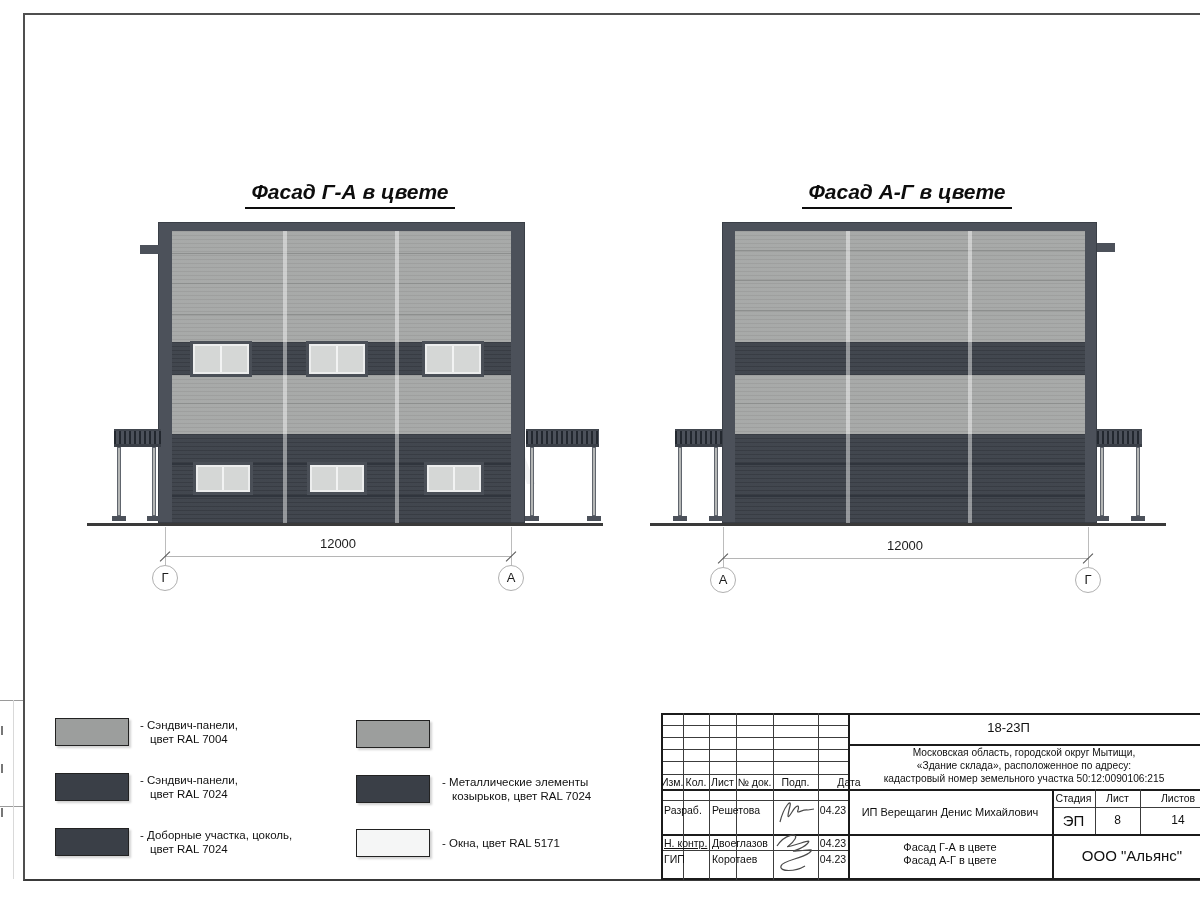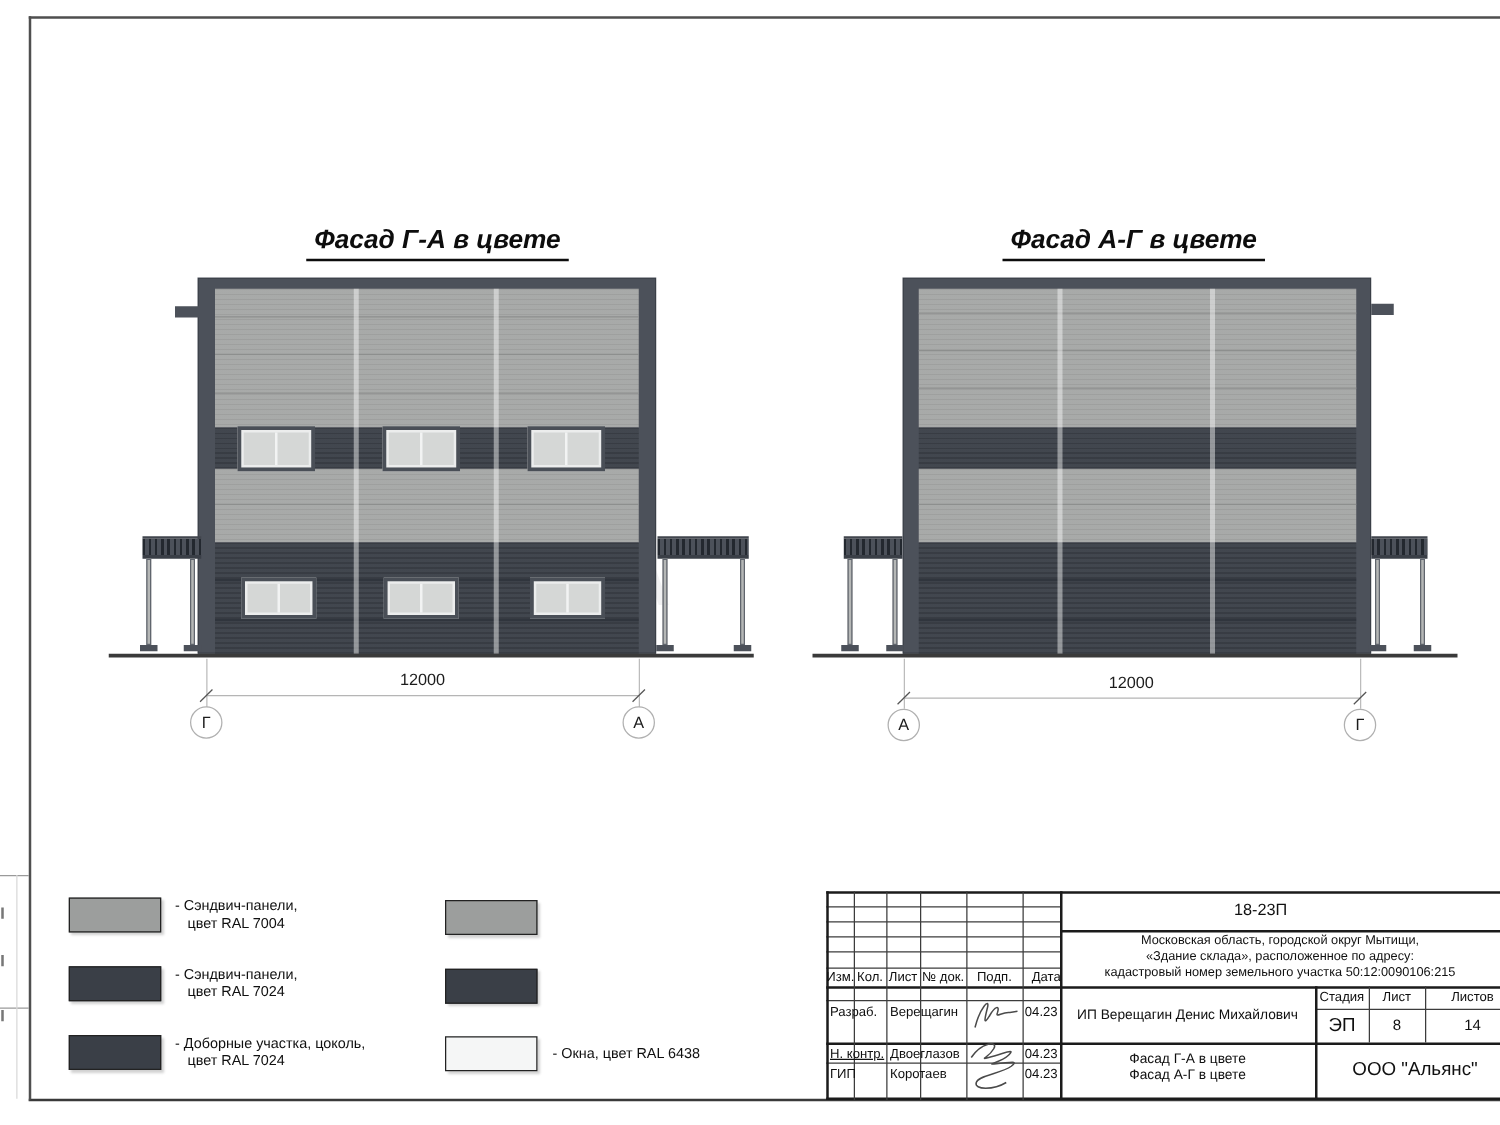--- a/index.html
+++ b/index.html
@@ -161,22 +161,23 @@
     <div class="axis-circle" style="position: absolute; left: 710px; top: 567px; width: 26px; height: 26px;">А</div>
     <div class="axis-circle" style="position: absolute; left: 1075px; top: 567px; width: 26px; height: 26px;">Г</div>
     <div class="swatch" style="position: absolute; left: 55px; top: 718px; width: 74px; height: 28px; background: rgb(156, 158, 157);"></div>
     <div class="legend-label" style="position: absolute; left: 140px; top: 718px; width: 230px; height: auto;"><span>- Сэндвич-панели,</span><span class="l2">цвет RAL 7004</span></div>
     <div class="swatch" style="position: absolute; left: 55px; top: 773px; width: 74px; height: 28px; background: rgb(58, 63, 71);"></div>
     <div class="legend-label" style="position: absolute; left: 140px; top: 773px; width: 230px; height: auto;"><span>- Сэндвич-панели,</span><span class="l2">цвет RAL 7024</span></div>
     <div class="swatch" style="position: absolute; left: 55px; top: 828px; width: 74px; height: 28px; background: rgb(58, 63, 71);"></div>
     <div class="legend-label" style="position: absolute; left: 140px; top: 828px; width: 230px; height: auto;"><span>- Доборные участка, цоколь,</span><span class="l2">цвет RAL 7024</span></div>
     <div class="swatch" style="position: absolute; left: 356px; top: 720px; width: 74px; height: 28px; background: rgb(156, 158, 157);"></div>
     <div class="swatch" style="position: absolute; left: 356px; top: 775px; width: 74px; height: 28px; background: rgb(58, 63, 71);"></div>
+    <div class="legend-label" style="position: absolute; left: 442px; top: 775px; width: 230px; height: auto;"><span>- Металлические элементы</span><span class="l2">козырьков, цвет RAL 7024</span></div>
     <div class="swatch" style="position: absolute; left: 356px; top: 829px; width: 74px; height: 28px; background: rgb(245, 246, 246);"></div>
-    <div class="legend-label" style="position: absolute; left: 442px; top: 836px; width: 230px; height: auto;"><span>- Окна, цвет RAL 6438</span></div>
+    <div class="legend-label" style="position: absolute; left: 442px; top: 836px; width: 230px; height: auto;"><span>- Окна, цвет RAL 5171</span></div>
     <div style="position: absolute; left: 661px; top: 713px; width: 562px; height: 2px; background: rgb(27, 27, 27);"></div>
     <div style="position: absolute; left: 661px; top: 789px; width: 562px; height: 2px; background: rgb(27, 27, 27);"></div>
     <div style="position: absolute; left: 661px; top: 834px; width: 562px; height: 2px; background: rgb(27, 27, 27);"></div>
     <div style="position: absolute; left: 848px; top: 744px; width: 375px; height: 2px; background: rgb(27, 27, 27);"></div>
     <div style="position: absolute; left: 661px; top: 878px; width: 562px; height: 2px; background: rgb(27, 27, 27);"></div>
     <div style="position: absolute; left: 661px; top: 725px; width: 187px; height: 1px; background: rgb(60, 60, 60);"></div>
     <div style="position: absolute; left: 661px; top: 737px; width: 187px; height: 1px; background: rgb(60, 60, 60);"></div>
     <div style="position: absolute; left: 661px; top: 749px; width: 187px; height: 1px; background: rgb(60, 60, 60);"></div>
     <div style="position: absolute; left: 661px; top: 761px; width: 187px; height: 1px; background: rgb(60, 60, 60);"></div>
     <div style="position: absolute; left: 661px; top: 774px; width: 187px; height: 1px; background: rgb(60, 60, 60);"></div>
@@ -195,32 +196,32 @@
     <div style="position: absolute; left: 1140px; top: 789px; width: 1px; height: 45px; background: rgb(60, 60, 60);"></div>
   </div>
 
 <div id="titleblock">
 
   <div class="tb-text" style="left:661px;top:776px;width:22px;">Изм.</div>
   <div class="tb-text" style="left:683px;top:776px;width:26px;">Кол.</div>
   <div class="tb-text" style="left:709px;top:776px;width:27px;">Лист</div>
   <div class="tb-text" style="left:736px;top:776px;width:37px;">№ док.</div>
   <div class="tb-text" style="left:773px;top:776px;width:45px;">Подп.</div>
-  <div class="tb-text" style="left:818px;top:776px;width:38px;">Дата</div>
+  <div class="tb-text" style="left:818px;top:776px;width:38px;padding-left:12px;">Дата</div>
 
   <div class="tb-text" style="left:848px;top:721px;width:321px;font-size:13px;">18-23П</div>
 
   <div class="tb-text" style="left:850px;top:746px;width:348px;font-size:10.2px;">
     <span style="display:block;">Московская область, городской округ Мытищи,</span>
     <span style="display:block;">«Здание склада», расположенное по адресу:</span>
     <span style="display:block;">кадастровый номер земельного участка 50:12:0090106:215</span>
   </div>
 
   <div class="tb-text tb-left" style="left:664px;top:804px;width:46px;">Разраб.</div>
-  <div class="tb-text tb-left" style="left:712px;top:804px;width:60px;">Верещагин</div>
+  <div class="tb-text tb-left" style="left:712px;top:804px;width:60px;">Решетова</div>
   <div class="tb-text" style="left:818px;top:804px;width:30px;">04.23</div>
 
   <div class="tb-text tb-left" style="left:664px;top:837px;width:48px;text-decoration:underline;">Н. контр.</div>
   <div class="tb-text tb-left" style="left:712px;top:837px;width:64px;">Двоеглазов</div>
   <div class="tb-text" style="left:818px;top:837px;width:30px;">04.23</div>
 
   <div class="tb-text tb-left" style="left:664px;top:853px;width:46px;">ГИП</div>
   <div class="tb-text tb-left" style="left:712px;top:853px;width:60px;">Коротаев</div>
   <div class="tb-text" style="left:818px;top:853px;width:30px;">04.23</div>
 

